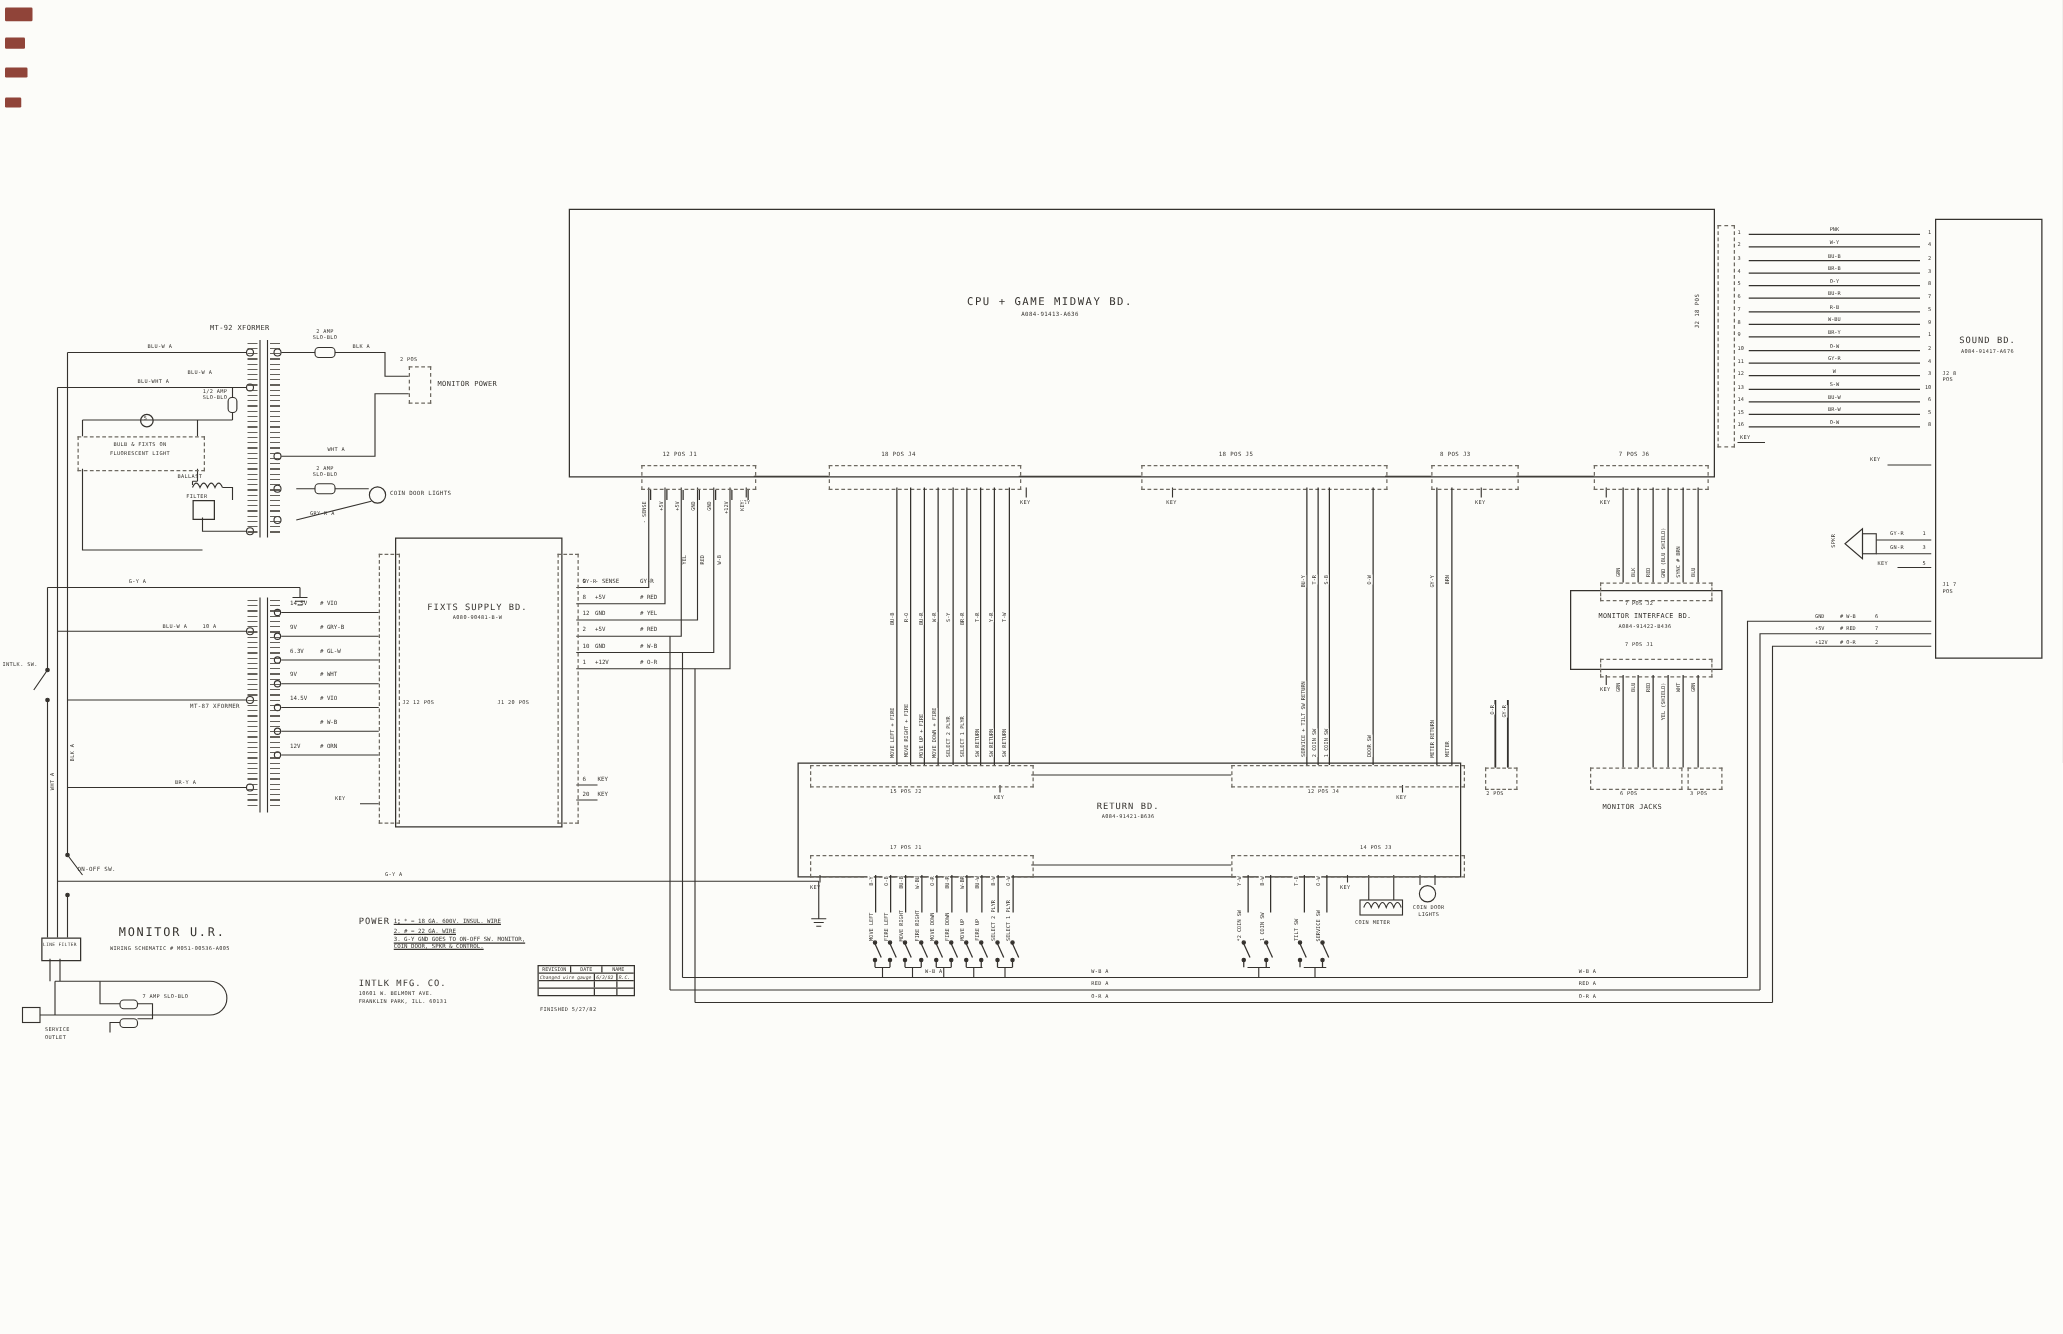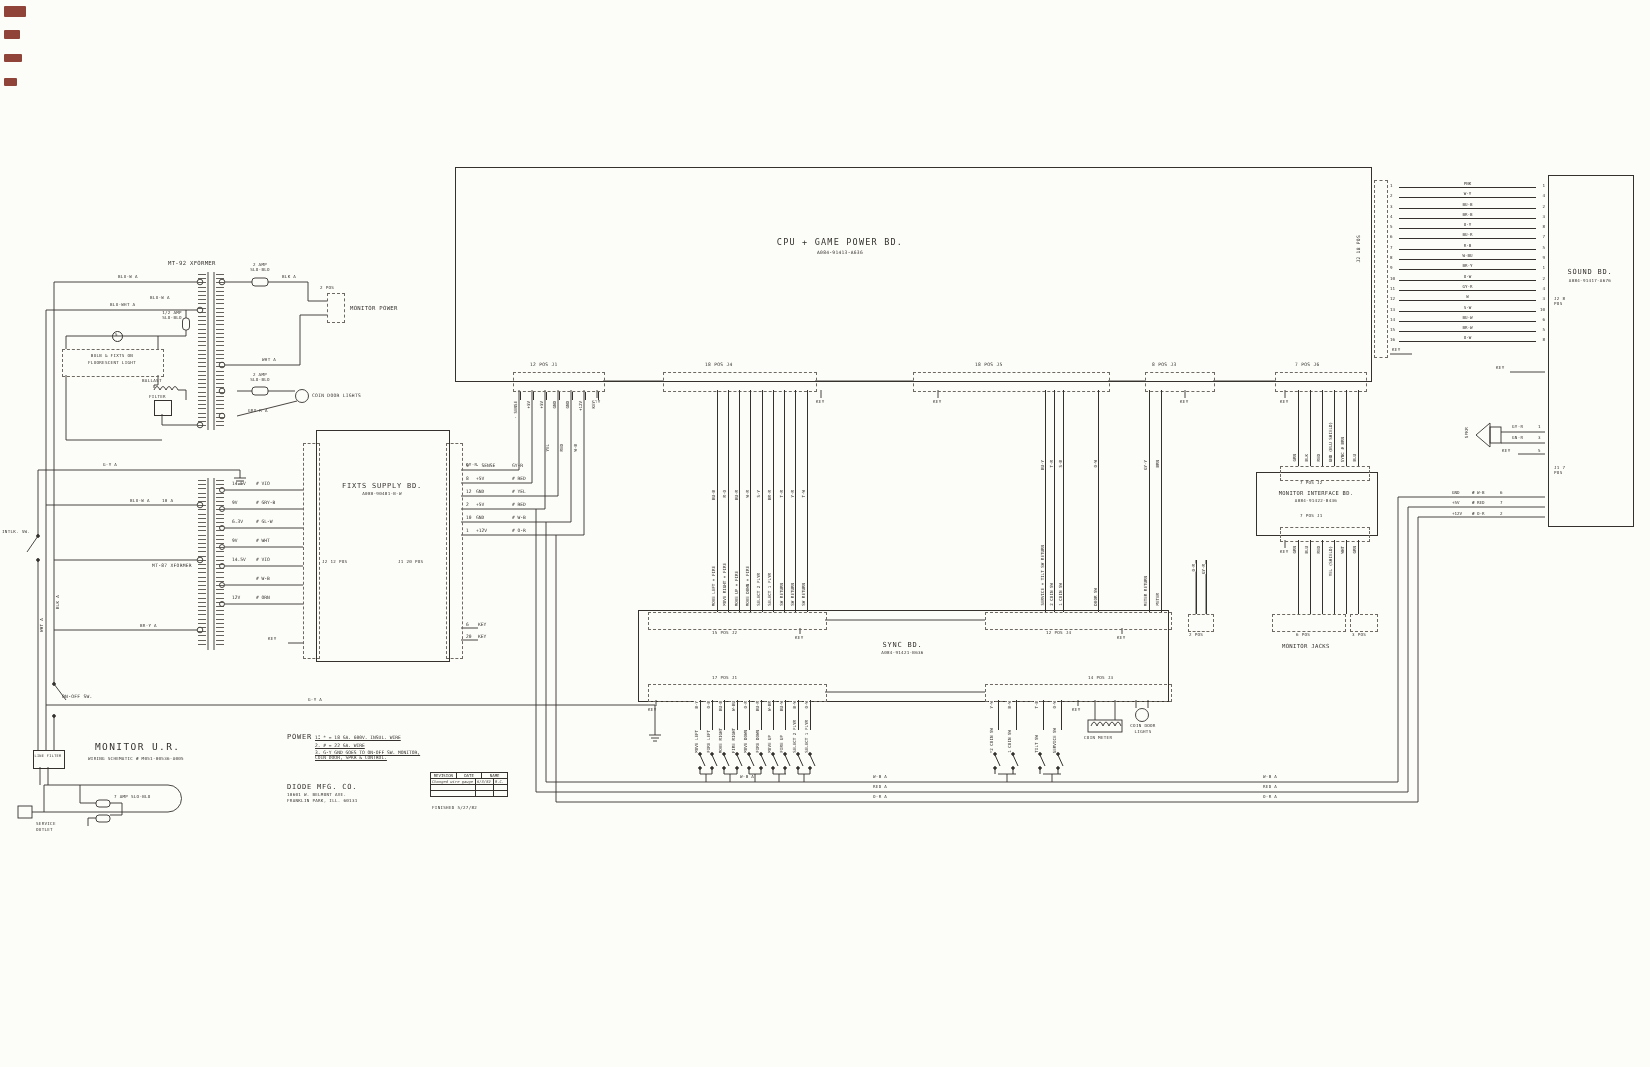--- a/index.html
+++ b/index.html
@@ -140,21 +140,21 @@
     <rect x="96" y="815" width="14" height="7" rx="3"></rect>
     <rect x="18" y="806" width="14" height="12"></rect>
   </svg>
 
   <div class="blob" style="left:4px;top:6px;width:22px;height:11px;"></div>
   <div class="blob" style="left:4px;top:30px;width:16px;height:9px;"></div>
   <div class="blob" style="left:4px;top:54px;width:18px;height:8px;"></div>
   <div class="blob" style="left:4px;top:78px;width:13px;height:8px;"></div>
 
   <div class="board" style="left:455px;top:167px;width:915px;height:213px;"></div>
-  <div class="lb t8 ctr" style="left:730px;top:238px;width:220px;">CPU  +  GAME  POWER  BD.</div>
+  <div class="lb t8 ctr" style="left:730px;top:238px;width:220px;">CPU  +  GAME  MIDWAY  BD.</div>
   <div class="lb t45 ctr" style="left:730px;top:250px;width:220px;">A084-91413-A636</div>
   <div class="lb v t45" style="left:1356px;top:235px;">J2   18 POS</div>
 
   <div class="conn" style="left:513px;top:372px;width:90px;height:18px;"></div>
   <div class="lb t45" style="left:530px;top:362px;">12 POS   J1</div>
   <div class="conn" style="left:663px;top:372px;width:152px;height:18px;"></div>
   <div class="lb t45" style="left:705px;top:362px;">18 POS   J4</div>
   <div class="conn" style="left:913px;top:372px;width:195px;height:18px;"></div>
   <div class="lb t45" style="left:975px;top:362px;">18 POS   J5</div>
   <div class="conn" style="left:1145px;top:372px;width:68px;height:18px;"></div>
@@ -559,21 +559,21 @@
       <span class="v nv">METER RETURN</span>
     </div>
       <div class="wcol" style="width:12px;">
       <span class="wl"></span>
       <span class="v cv" style="top:70px;">BRN</span>
       <span class="v nv">METER</span>
     </div>
     </div>
 
   <div class="board" style="left:638px;top:610px;width:529px;height:90px;"></div>
-  <div class="lb t7 ctr" style="left:840px;top:641px;width:125px;">SYNC  BD.</div>
+  <div class="lb t7 ctr" style="left:840px;top:641px;width:125px;">RETURN  BD.</div>
   <div class="lb t4 ctr" style="left:840px;top:651px;width:125px;">A084-91421-B636</div>
   <div class="conn" style="left:648px;top:612px;width:177px;height:16px;"></div>
   <div class="conn" style="left:985px;top:612px;width:185px;height:16px;"></div>
   <div class="conn" style="left:648px;top:684px;width:177px;height:16px;"></div>
   <div class="conn" style="left:985px;top:684px;width:185px;height:16px;"></div>
   <div class="lb t4" style="left:712px;top:631px;">15 POS   J2</div>
   <div class="lb t4" style="left:1046px;top:631px;">12 POS   J4</div>
   <div class="lb t4" style="left:712px;top:676px;">17 POS   J1</div>
   <div class="lb t4" style="left:1088px;top:676px;">14 POS   J3</div>
   <div class="lb t4" style="left:795px;top:636px;">KEY</div>
@@ -843,21 +843,21 @@
   <div class="lb t4" style="left:88px;top:757px;">WIRING SCHEMATIC # M051-00536-A005</div>
 
   <div class="lb t7" style="left:287px;top:733px;">POWER :</div>
   <div class="wrap" style="left:315px;top:735px;width:112px;">
 
   <div class="note-item">1.   *  =  18 GA. 600V. INSUL. WIRE</div>
       <div class="note-item">2.   #  =  22 GA. WIRE</div>
       <div class="note-item">3.   G-Y  GND GOES TO ON-OFF SW. MONITOR, COIN DOOR, SPKR &amp; CONTROL.</div>
     </div>
 
-  <div class="lb t7" style="left:287px;top:783px;">DIODE  MFG. CO.</div>
+  <div class="lb t7" style="left:287px;top:783px;">INTLK  MFG. CO.</div>
   <div class="lb t4" style="left:287px;top:793px;">10601 W. BELMONT AVE.</div>
   <div class="lb t4" style="left:287px;top:799px;">FRANKLIN PARK, ILL. 60131</div>
 
   <div class="rev" style="left:430px;top:772px;width:76px;">
     <div class="r">
 
     <span class="c" style="flex:1;text-align:center;">REVISION</span>
         <span class="c" style="flex:1;text-align:center;">DATE</span>
         <span class="c" style="flex:1;text-align:center;">NAME</span>
       </div>

